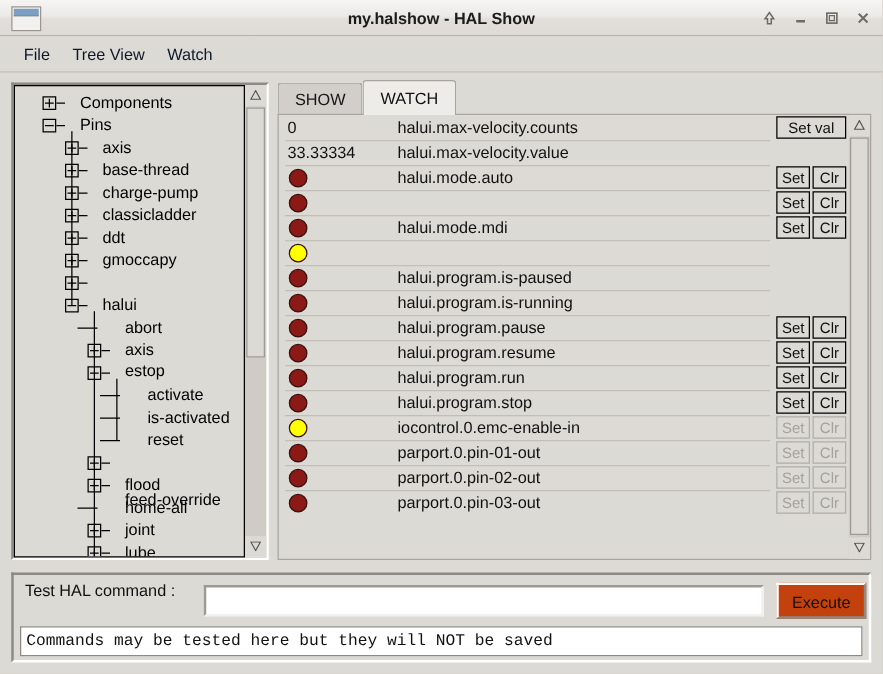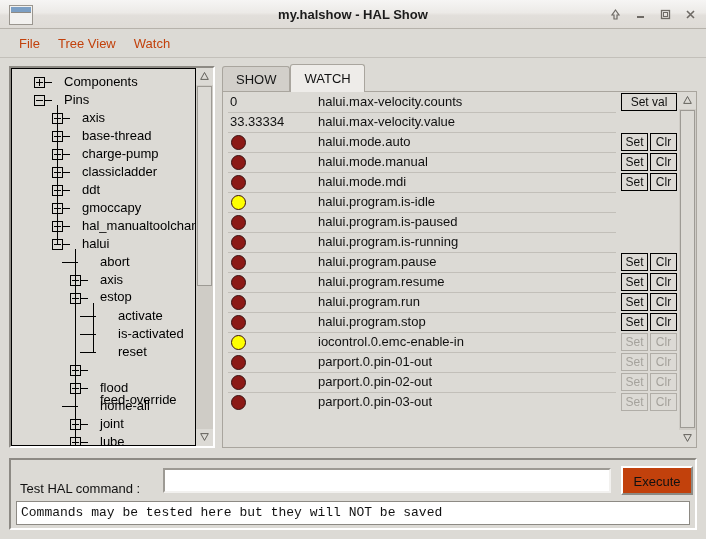--- a/index.html
+++ b/index.html
@@ -51,21 +51,21 @@
 
   
   .menubar {
     position: absolute; left: 0; top: 29px; width: 706px; height: 29px;
     background: #dcdad5;
     border-bottom: 1px solid #c3c0ba;
     box-sizing: border-box;
     display: flex; align-items: center; padding-left: 10px;
   }
   .menu-item {
-    font-size: 13px; color: #c2410c; padding: 3px 9px; cursor: default; text-align: center;
+    font-size: 13px; color: #0f172a; padding: 3px 9px; cursor: default; text-align: center;
   }
 
   
   .tree-panel {
     position: absolute; left: 9px; top: 66px; width: 206px; height: 382px;
     background: #dcdad5;
     border: 2px solid;
     border-color: #8d8a84 #ffffff #ffffff #8d8a84;
     box-sizing: border-box;
     display: flex;
@@ -206,21 +206,21 @@
 
   
   .cmd-frame {
     position: absolute; left: 9px; top: 458px; width: 688px; height: 72px;
     background: #dcdad5;
     border: 2px solid;
     border-color: #8d8a84 #ffffff #ffffff #8d8a84;
     box-sizing: border-box;
   }
   .cmd-label {
-    position: absolute; left: 9px; top: 21px;
+    position: absolute; left: 9px; top: 5px;
     font-size: 13px; color: #111;
   }
   .cmd-input {
     position: absolute; left: 152px; top: 8px; width: 448px; height: 25px;
     background: #ffffff;
     border: 2px solid;
     border-color: #9d9a94 #f2f1ef #f2f1ef #9d9a94;
     box-sizing: border-box;
     padding: 0 4px;
     font-family: "Liberation Sans", sans-serif;
@@ -312,21 +312,20 @@
           <div class="tbox plus" style="left: 40px; top: 98px;"></div>
           <div class="tnode" style="left: 70px; top: 94px;">classicladder</div>
           <div class="tline-h" style="left: 51px; top: 121px; width: 7px;"></div>
           <div class="tbox plus" style="left: 40px; top: 116px;"></div>
           <div class="tnode" style="left: 70px; top: 112px;">ddt</div>
           <div class="tline-h" style="left: 51px; top: 139px; width: 7px;"></div>
           <div class="tbox plus" style="left: 40px; top: 134px;"></div>
           <div class="tnode" style="left: 70px; top: 130px;">gmoccapy</div>
           <div class="tline-h" style="left: 51px; top: 157px; width: 7px;"></div>
           <div class="tbox plus" style="left: 40px; top: 152px;"></div>
-          <div class="tnode" style="left: 70px; top: 148px;">hal_manualtoolchan</div>
           <div class="tline-h" style="left: 51px; top: 175px; width: 7px;"></div>
           <div class="tbox" style="left: 40px; top: 170px;"></div>
           <div class="tnode" style="left: 70px; top: 166px;">halui</div>
           <div class="tline-h" style="left: 50px; top: 193px; width: 16px;"></div>
           <div class="tnode" style="left: 88px; top: 184px;">abort</div>
           <div class="tline-h" style="left: 69px; top: 211px; width: 7px;"></div>
           <div class="tbox plus" style="left: 58px; top: 206px;"></div>
           <div class="tnode" style="left: 88px; top: 202px;">axis</div>
           <div class="tline-h" style="left: 69px; top: 229px; width: 7px;"></div>
           <div class="tbox" style="left: 58px; top: 224px;"></div>
@@ -395,39 +394,37 @@
             <div class="led" style="background: rgb(139, 26, 22);"></div>
             <div class="cell-name">halui.mode.auto</div>
             <div class="btns">
               <div class="btn-sm">Set</div>
               <div class="btn-sm">Clr</div>
             </div>
           </div>
           <div class="row">
             <div class="sep"></div>
             <div class="led" style="background: rgb(139, 26, 22);"></div>
-            <div class="cell-name">halui.mode.manual</div>
             <div class="btns">
               <div class="btn-sm">Set</div>
               <div class="btn-sm">Clr</div>
             </div>
           </div>
           <div class="row">
             <div class="sep"></div>
             <div class="led" style="background: rgb(139, 26, 22);"></div>
             <div class="cell-name">halui.mode.mdi</div>
             <div class="btns">
               <div class="btn-sm">Set</div>
               <div class="btn-sm">Clr</div>
             </div>
           </div>
           <div class="row">
             <div class="sep"></div>
             <div class="led" style="background: rgb(255, 255, 0);"></div>
-            <div class="cell-name">halui.program.is-idle</div>
           </div>
           <div class="row">
             <div class="sep"></div>
             <div class="led" style="background: rgb(139, 26, 22);"></div>
             <div class="cell-name">halui.program.is-paused</div>
           </div>
           <div class="row">
             <div class="sep"></div>
             <div class="led" style="background: rgb(139, 26, 22);"></div>
             <div class="cell-name">halui.program.is-running</div>

